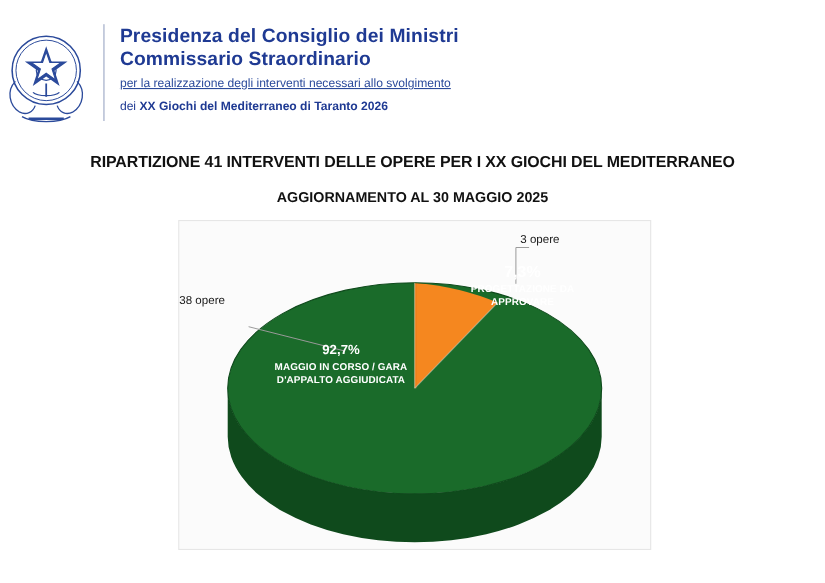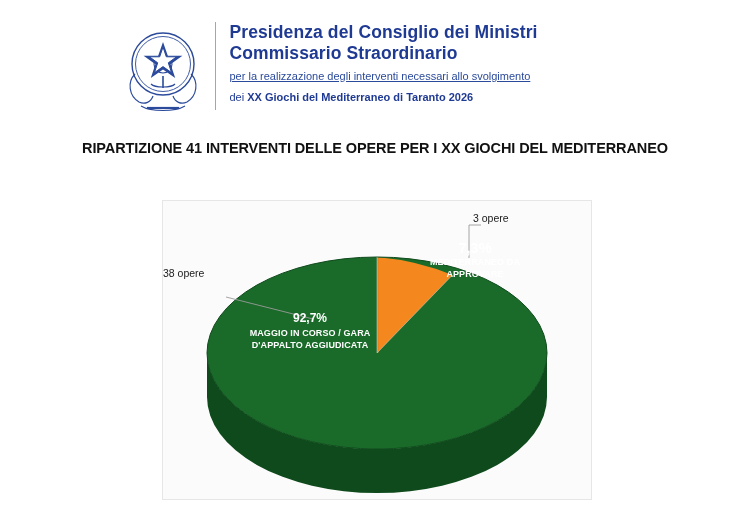--- a/index.html
+++ b/index.html
@@ -21,21 +21,21 @@
   }
 
   
   .header {
     position: absolute;
     top: 22px;
     left: 0;
     width: 750px;
     height: 98px;
     display: flex;
-    justify-content: center;
+    justify-content: flex-start;
     align-items: flex-start;
   }
   .emblem {
     width: 84px;
     height: 92px;
     margin-right: 10px;
     flex: 0 0 auto;
   }
   .header-divider {
     width: 1px;
@@ -195,20 +195,21 @@
 
     <div class="header-text">
       <div class="h-line1">Presidenza del Consiglio dei Ministri</div>
       <div class="h-line2">Commissario Straordinario</div>
       <div class="h-line3">per la realizzazione degli interventi necessari allo svolgimento</div>
       <div class="h-line4"><span>dei </span><b>XX Giochi del Mediterraneo di Taranto 2026</b></div>
     </div>
   </div>
 
   <div class="title-main">RIPARTIZIONE 41 INTERVENTI DELLE OPERE PER I XX GIOCHI DEL MEDITERRANEO</div>
+  <div class="title-sub">AGGIORNAMENTO AL 30 MAGGIO 2025</div>
 
   <div class="chart-frame">
     <div class="chart-stage">
 
       <svg class="chart-svg" width="428" height="298" viewBox="0 0 428 298" aria-hidden="true">
 
         <path d="M44 152 A170 96 0 0 0 384 152 L384 196 A170 96 0 0 1 44 196 Z" fill="#0f4a1c"></path>
 
         <ellipse cx="214" cy="152" rx="170" ry="96" fill="#1a6b2a"></ellipse>
 
@@ -229,20 +230,20 @@
       <div class="outside-label lbl-3">3 opere</div>
 
       <div class="label-block label-green">
         <div class="pct">92,7%</div>
         <div class="cat">MAGGIO IN CORSO / GARA</div>
         <div class="cat">D'APPALTO AGGIUDICATA</div>
       </div>
 
       <div class="label-block label-orange">
         <div class="pct-small">7,3%</div>
-        <div class="cat">MEDITERRANEO DA</div>
+        <div class="cat">PROGETTAZIONE DA</div>
         <div class="cat">APPROVARE</div>
       </div>
 
     </div>
   </div>
 
 </div>
 
 </body></html>

